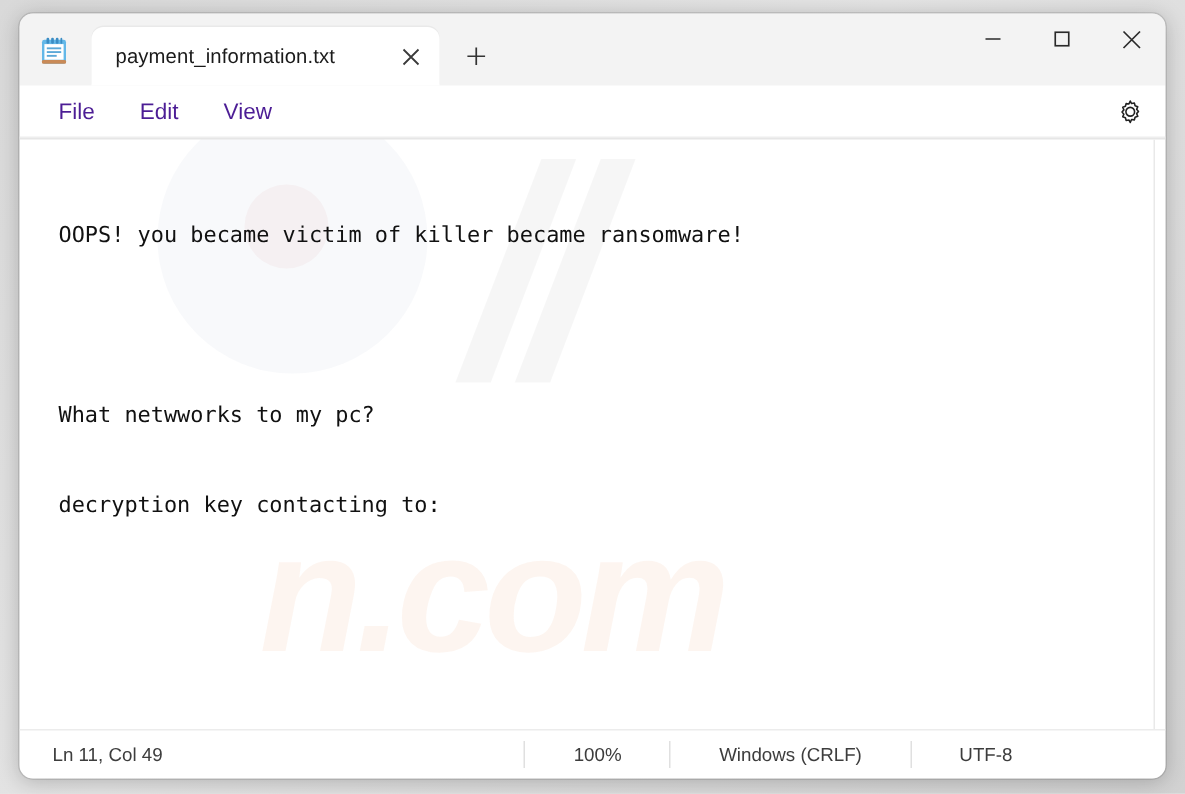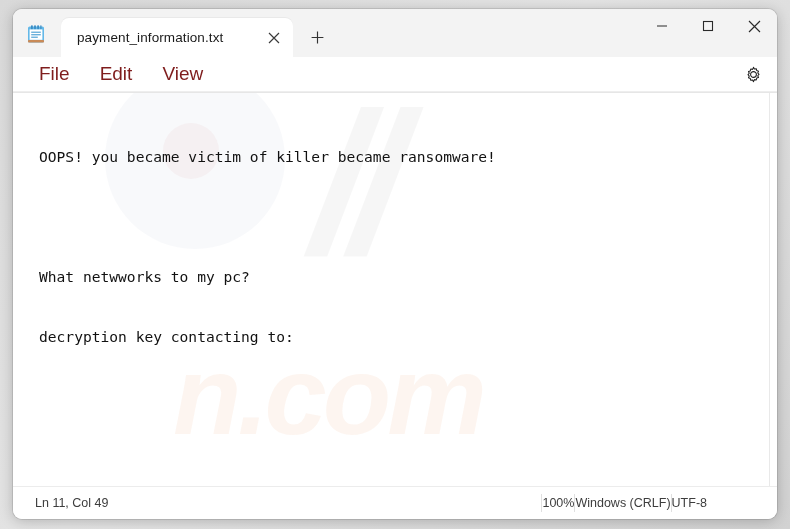--- a/index.html
+++ b/index.html
@@ -126,22 +126,22 @@
     flex: 0 0 34px;
     height: 34px;
     background: #ffffff;
     display: flex;
     align-items: center;
     padding-left: 14px;
     position: relative;
     border-bottom: 1px solid #eeeeee;
   }
   .menu-item {
-    font-size: 19px;
-    color: #7f1d1d;
+    font-size: 15px;
+    color: #4c1d95;
     padding: 4px 12px;
     border-radius: 4px;
     margin-right: 6px;
     white-space: nowrap;
   }
   .settings-gear {
     position: absolute;
     right: 12px;
     top: 5px;
     width: 24px;
@@ -241,21 +241,21 @@
     flex: 0 0 32px;
     height: 32px;
     background: #ffffff;
     display: flex;
     align-items: center;
     border-top: 1px solid #ececec;
     font-size: 12.5px;
     color: #3d3d3d;
   }
   .sb-cell {
-    padding: 0 0;
+    padding: 0 32px;
     height: 18px;
     display: flex;
     align-items: center;
     white-space: nowrap;
   }
   .sb-cell.first { padding-left: 22px; }
   .sb-sep { width: 1px; height: 18px; background: #e0e0e0; }
   .sb-spacer { flex: 1 1 auto; }
 </style>
 </head>

